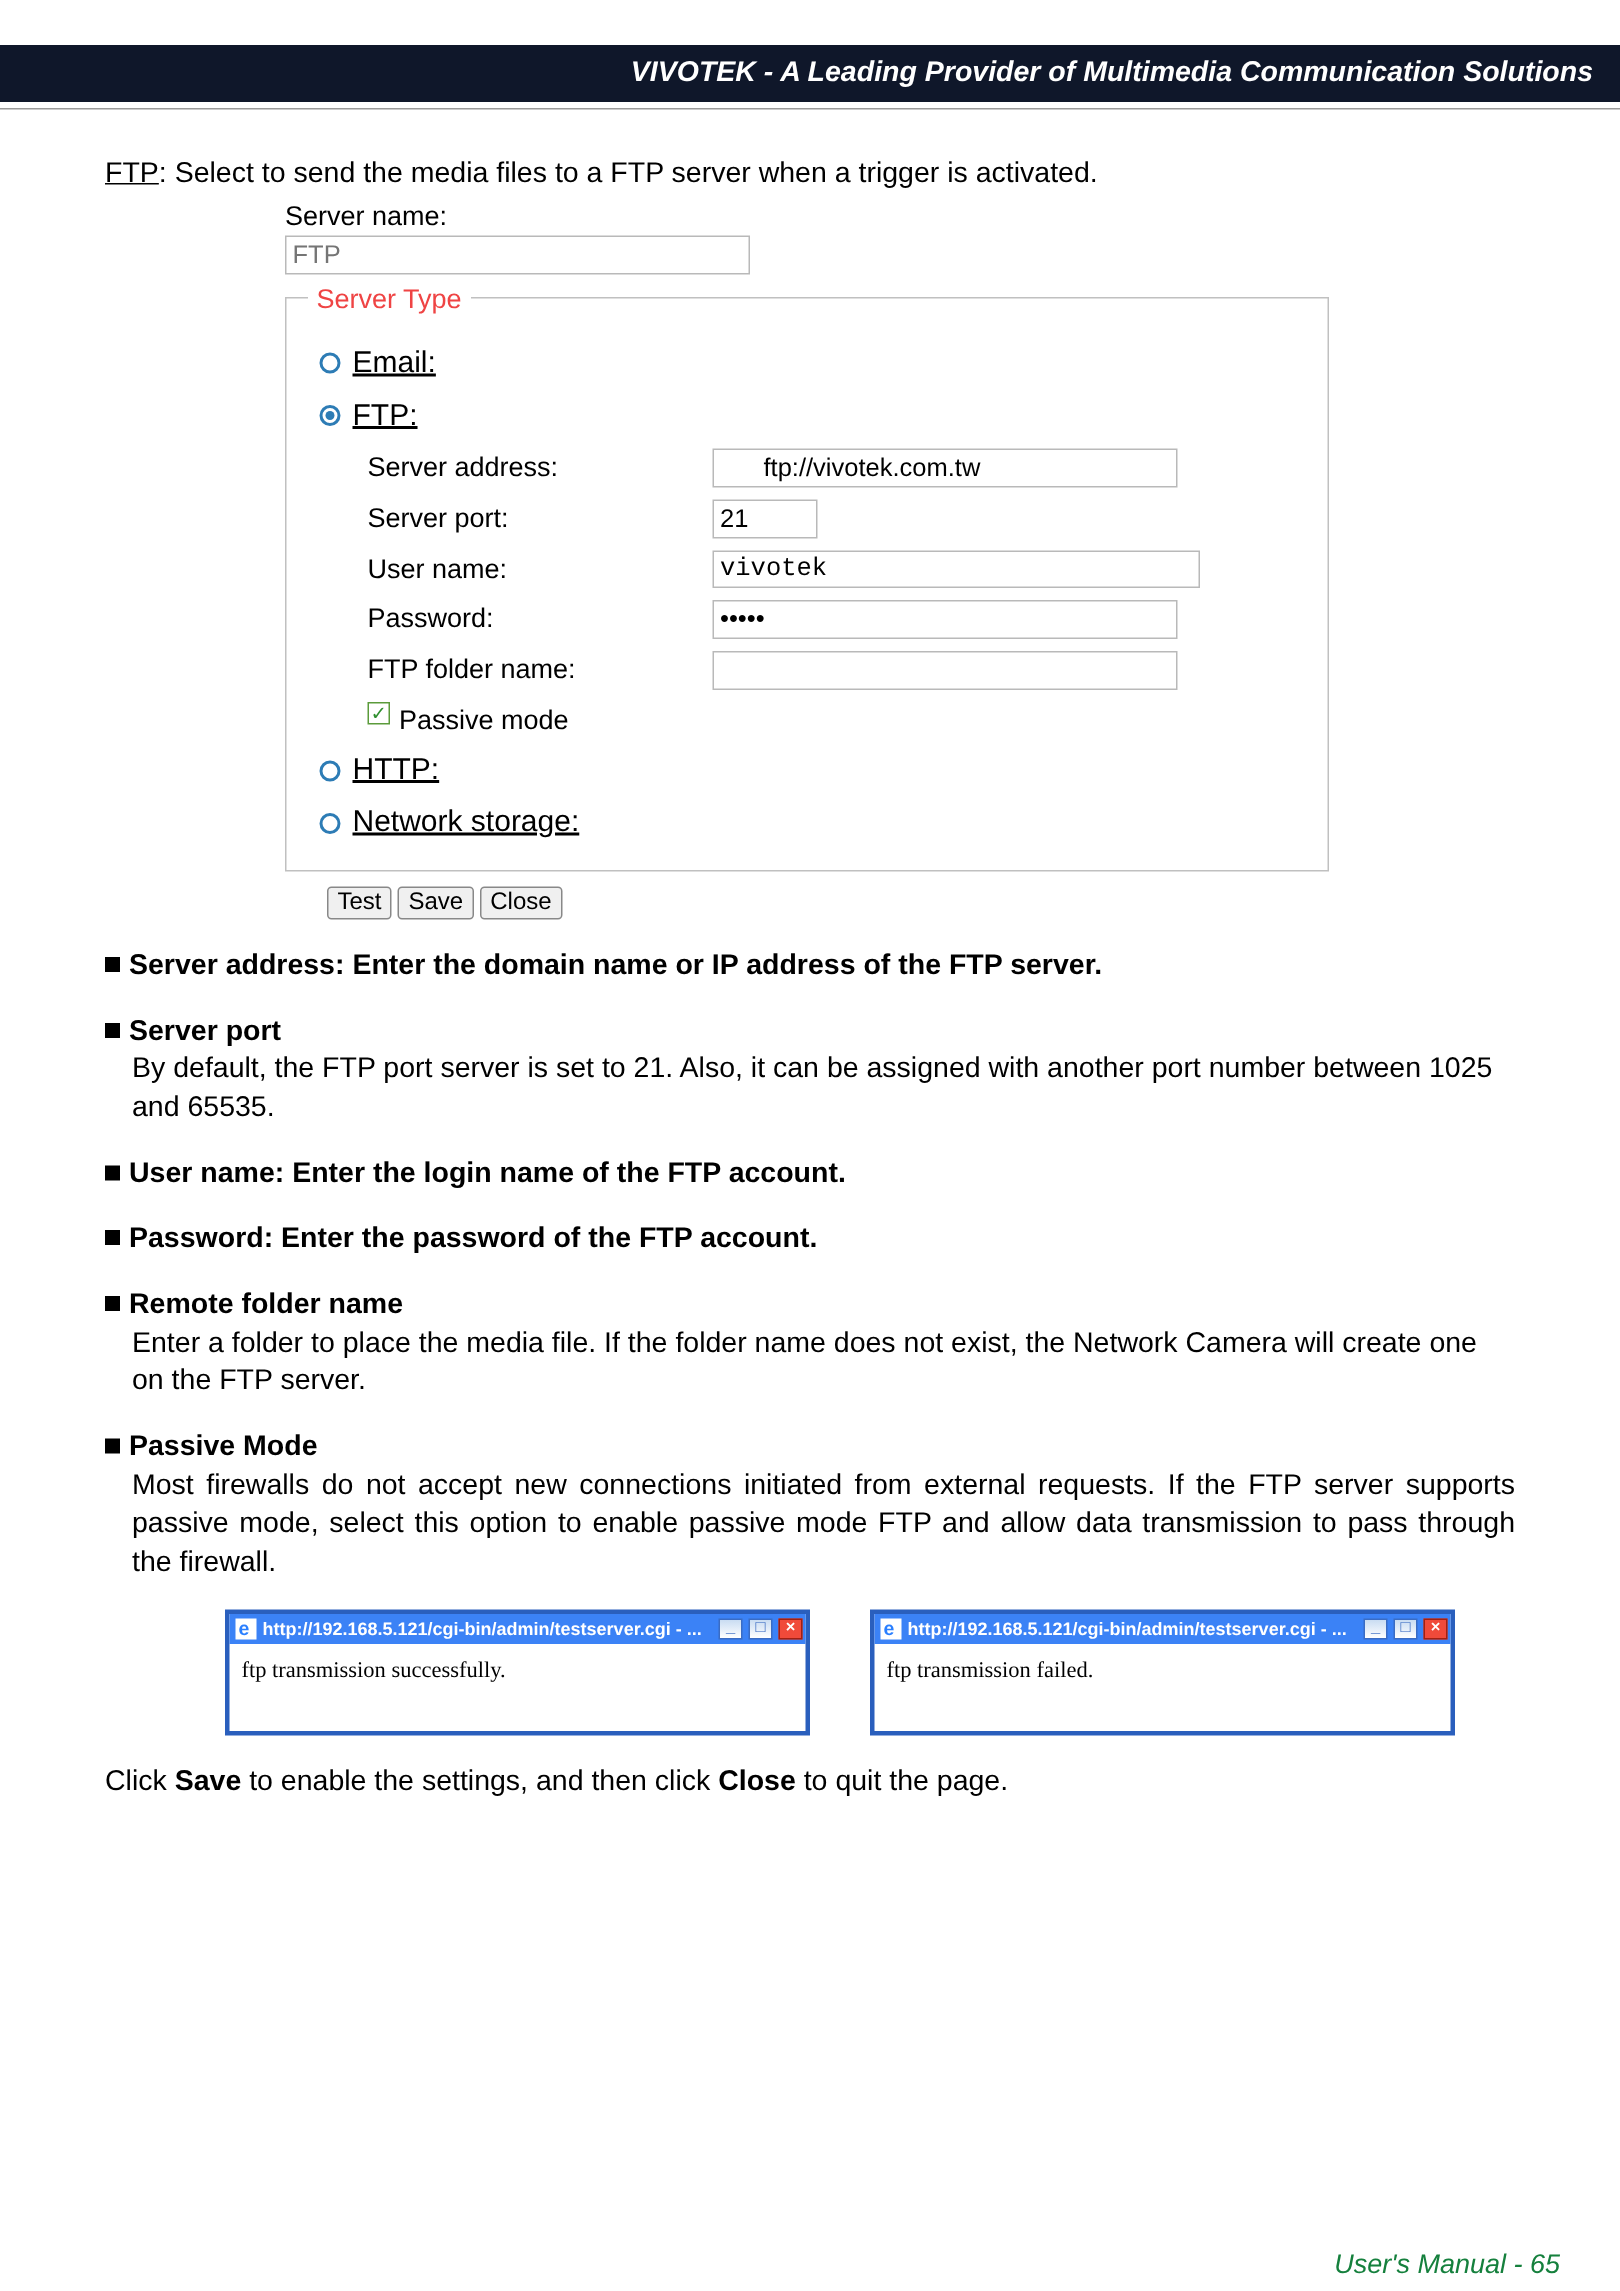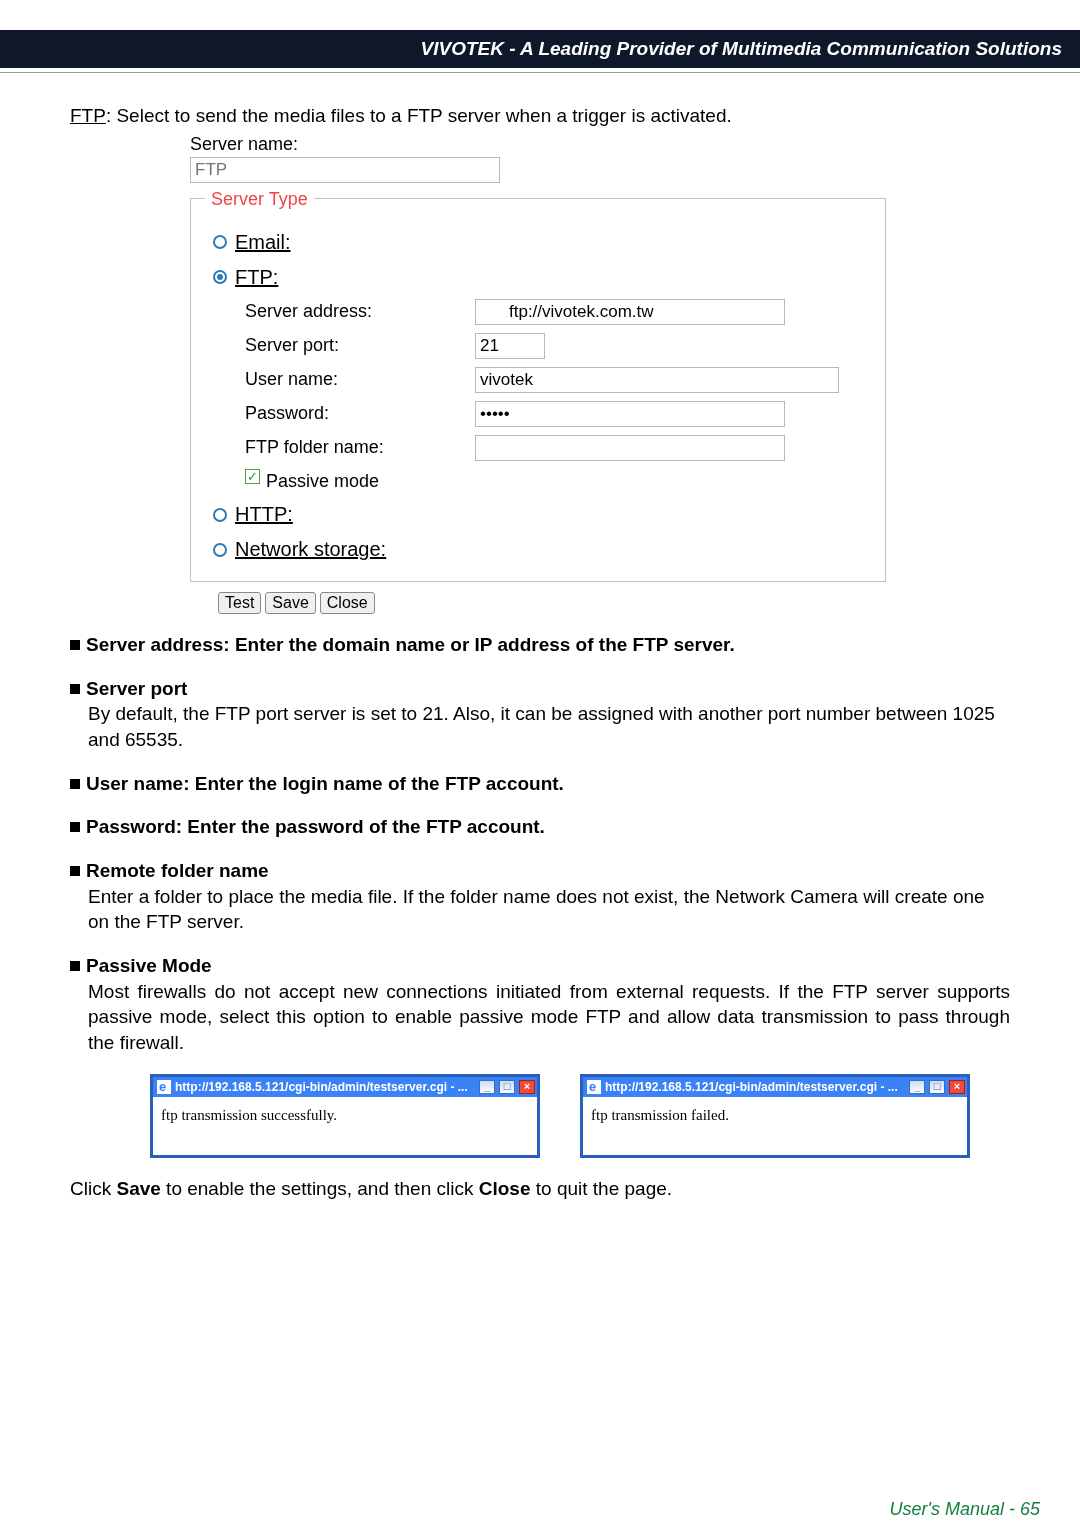--- a/index.html
+++ b/index.html
@@ -282,21 +282,21 @@
           <div class="ftp-row">
             <span class="ftp-label">Server address:</span>
             <input class="text-input" style="width: 310px; padding-left: 33px;" value="ftp://vivotek.com.tw">
           </div>
           <div class="ftp-row">
             <span class="ftp-label">Server port:</span>
             <input class="text-input" style="width: 70px;" value="21">
           </div>
           <div class="ftp-row">
             <span class="ftp-label">User name:</span>
-            <input class="text-input" style="width: 364px;" value="vivotek">
+            <input class="text-input" style="width: 325px; font-family: Liberation Mono, monospace;" value="vivotek">
           </div>
           <div class="ftp-row">
             <span class="ftp-label">Password:</span>
             <input class="text-input" style="width: 310px;" value="•••••">
           </div>
           <div class="ftp-row">
             <span class="ftp-label">FTP folder name:</span>
             <input class="text-input" style="width: 310px;" value="">
           </div>
           <div class="ftp-row">

